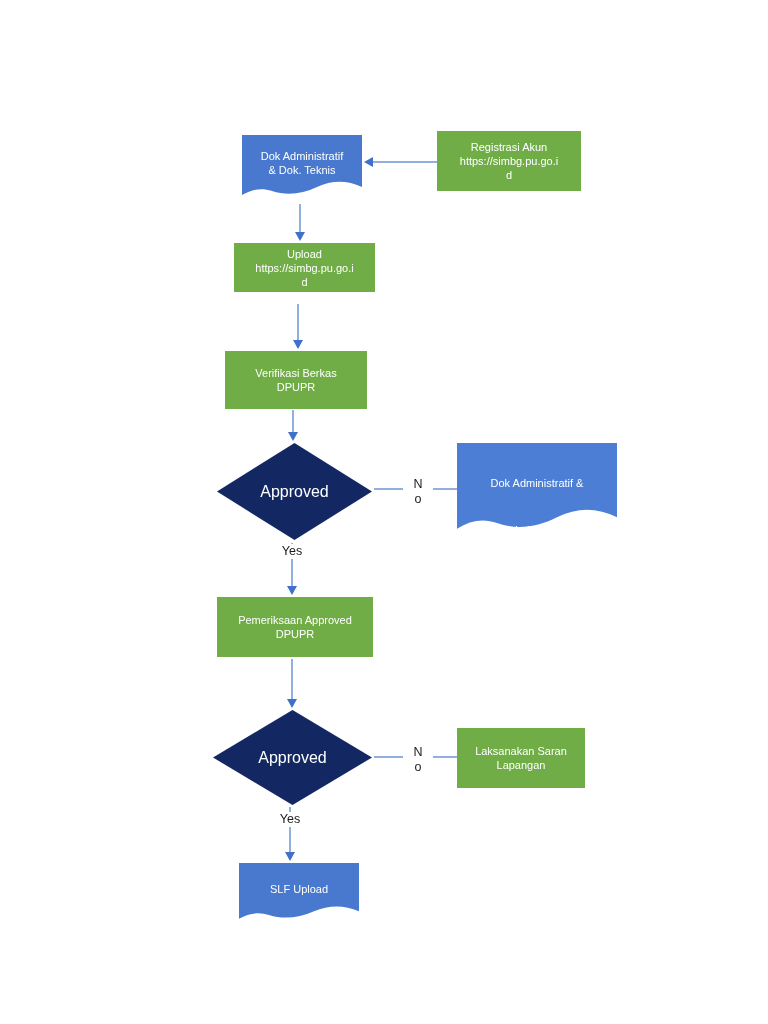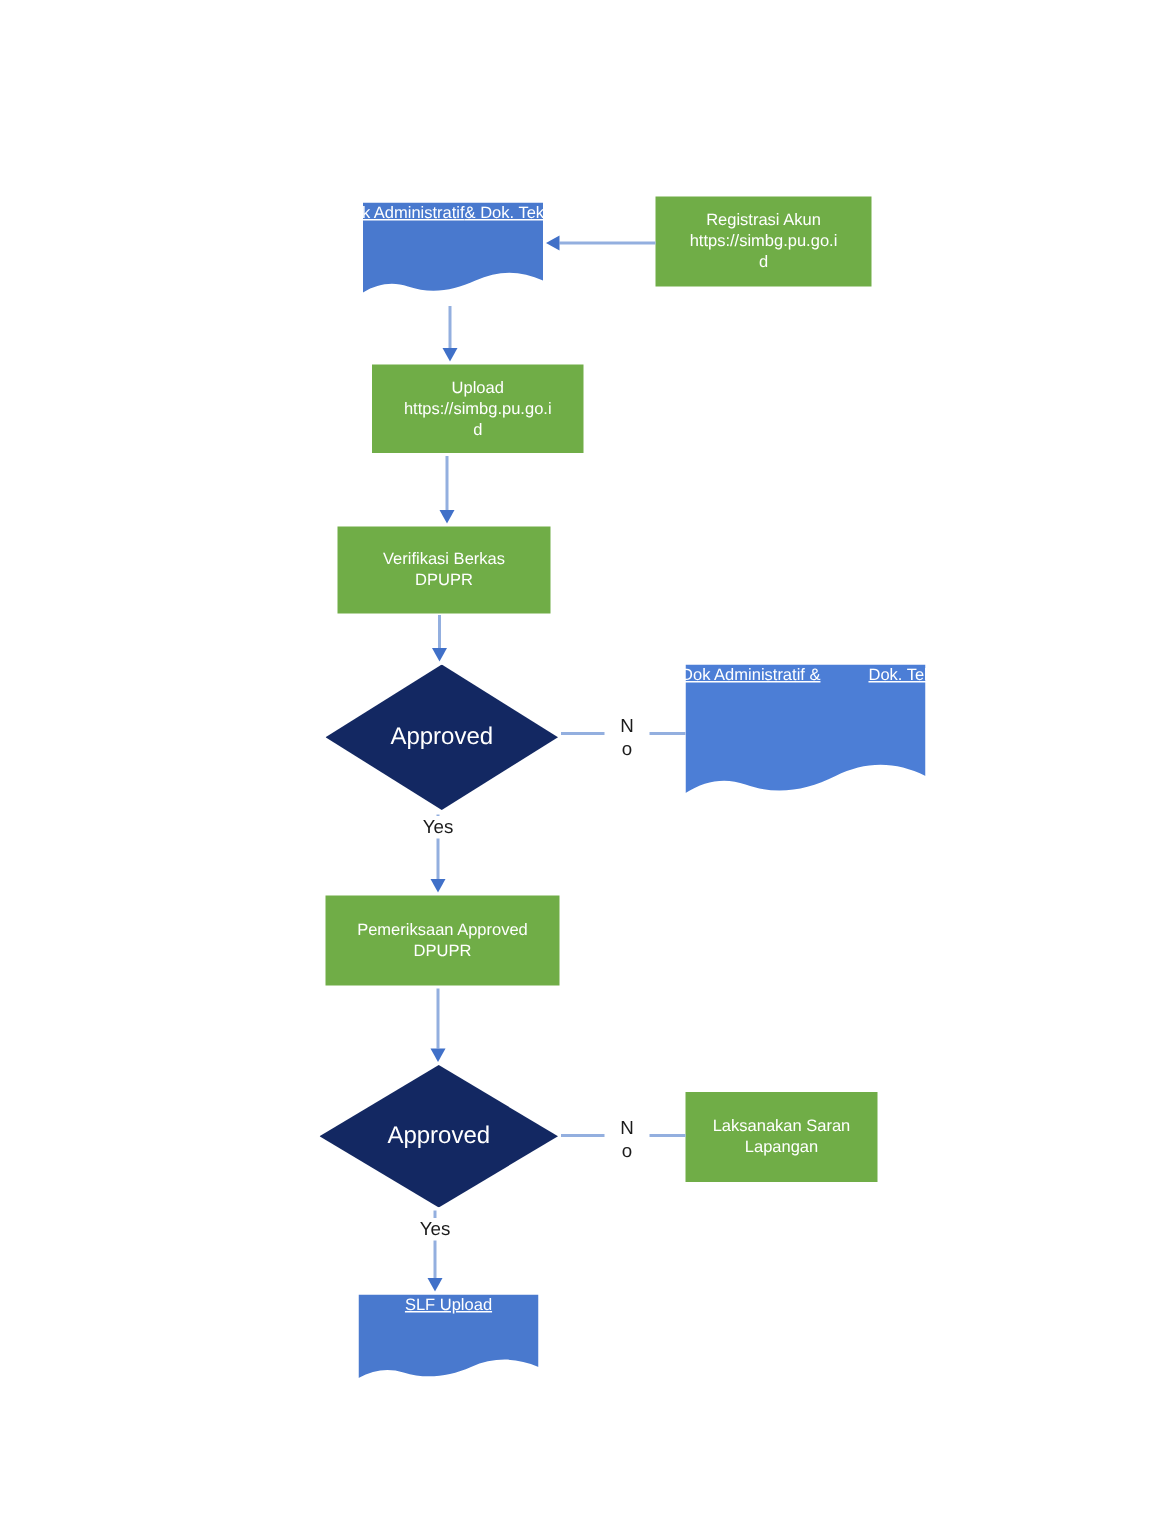--- a/index.html
+++ b/index.html
@@ -12,22 +12,22 @@
     background:var(--c-green,#70AD47);
     display:flex; flex-direction:column; align-items:center; justify-content:center;
     color:#fff; text-align:center; font-size:11px; line-height:14px;
   }
   .doc { color:#fff; }
   .doc svg { position:absolute; left:0; top:0; width:100%; height:100%; display:block; }
   .doc .fill-main  { fill:var(--c-doc_blue,#4979CE); }
   .doc .fill-light { fill:var(--c-doc_blue_light,#4C7ED6); }
   .doc .txt {
     position:absolute; left:0; top:0; width:100%; height:80%;
-    display:flex; flex-direction:row; justify-content:center;
-    text-align:center; font-size:11px; line-height:14px;text-decoration:underline;
+    display:flex; flex-direction:column; justify-content:center;
+    text-align:center; font-size:11px; line-height:14px;
   }
   .doc.big .txt { line-height:15px;gap:32px; }
   .diamond {
     background:var(--c-diamond_navy,#132862);
     clip-path:polygon(50% 0, 100% 50%, 50% 100%, 0 50%);
     display:flex; align-items:center; justify-content:center;
     color:#fff; font-size:16px;
   }
   .vline { position:absolute; width:1.5px; background:var(--c-connector,#93AFDF); }
   .hline { position:absolute; height:1.5px; background:var(--c-connector,#93AFDF); }
@@ -54,21 +54,21 @@
       <div>&amp; Dok. Teknis</div>
     </div>
   </div>
 
   <div class="node rect lines" style="left:437px;top:131px;width:144px;height:60px">
     <div>Registrasi Akun</div>
     <div>https://simbg.pu.go.i</div>
     <div>d</div>
   </div>
 
-  <div class="node rect lines" style="left:248px;top:243px;width:141px;height:59px">
+  <div class="node rect lines" style="left:234px;top:243px;width:141px;height:49px">
     <div>Upload</div>
     <div>https://simbg.pu.go.i</div>
     <div>d</div>
   </div>
 
   <div class="node rect lines" style="left:225px;top:351px;width:142px;height:58px">
     <div>Verifikasi Berkas</div>
     <div>DPUPR</div>
   </div>
 

